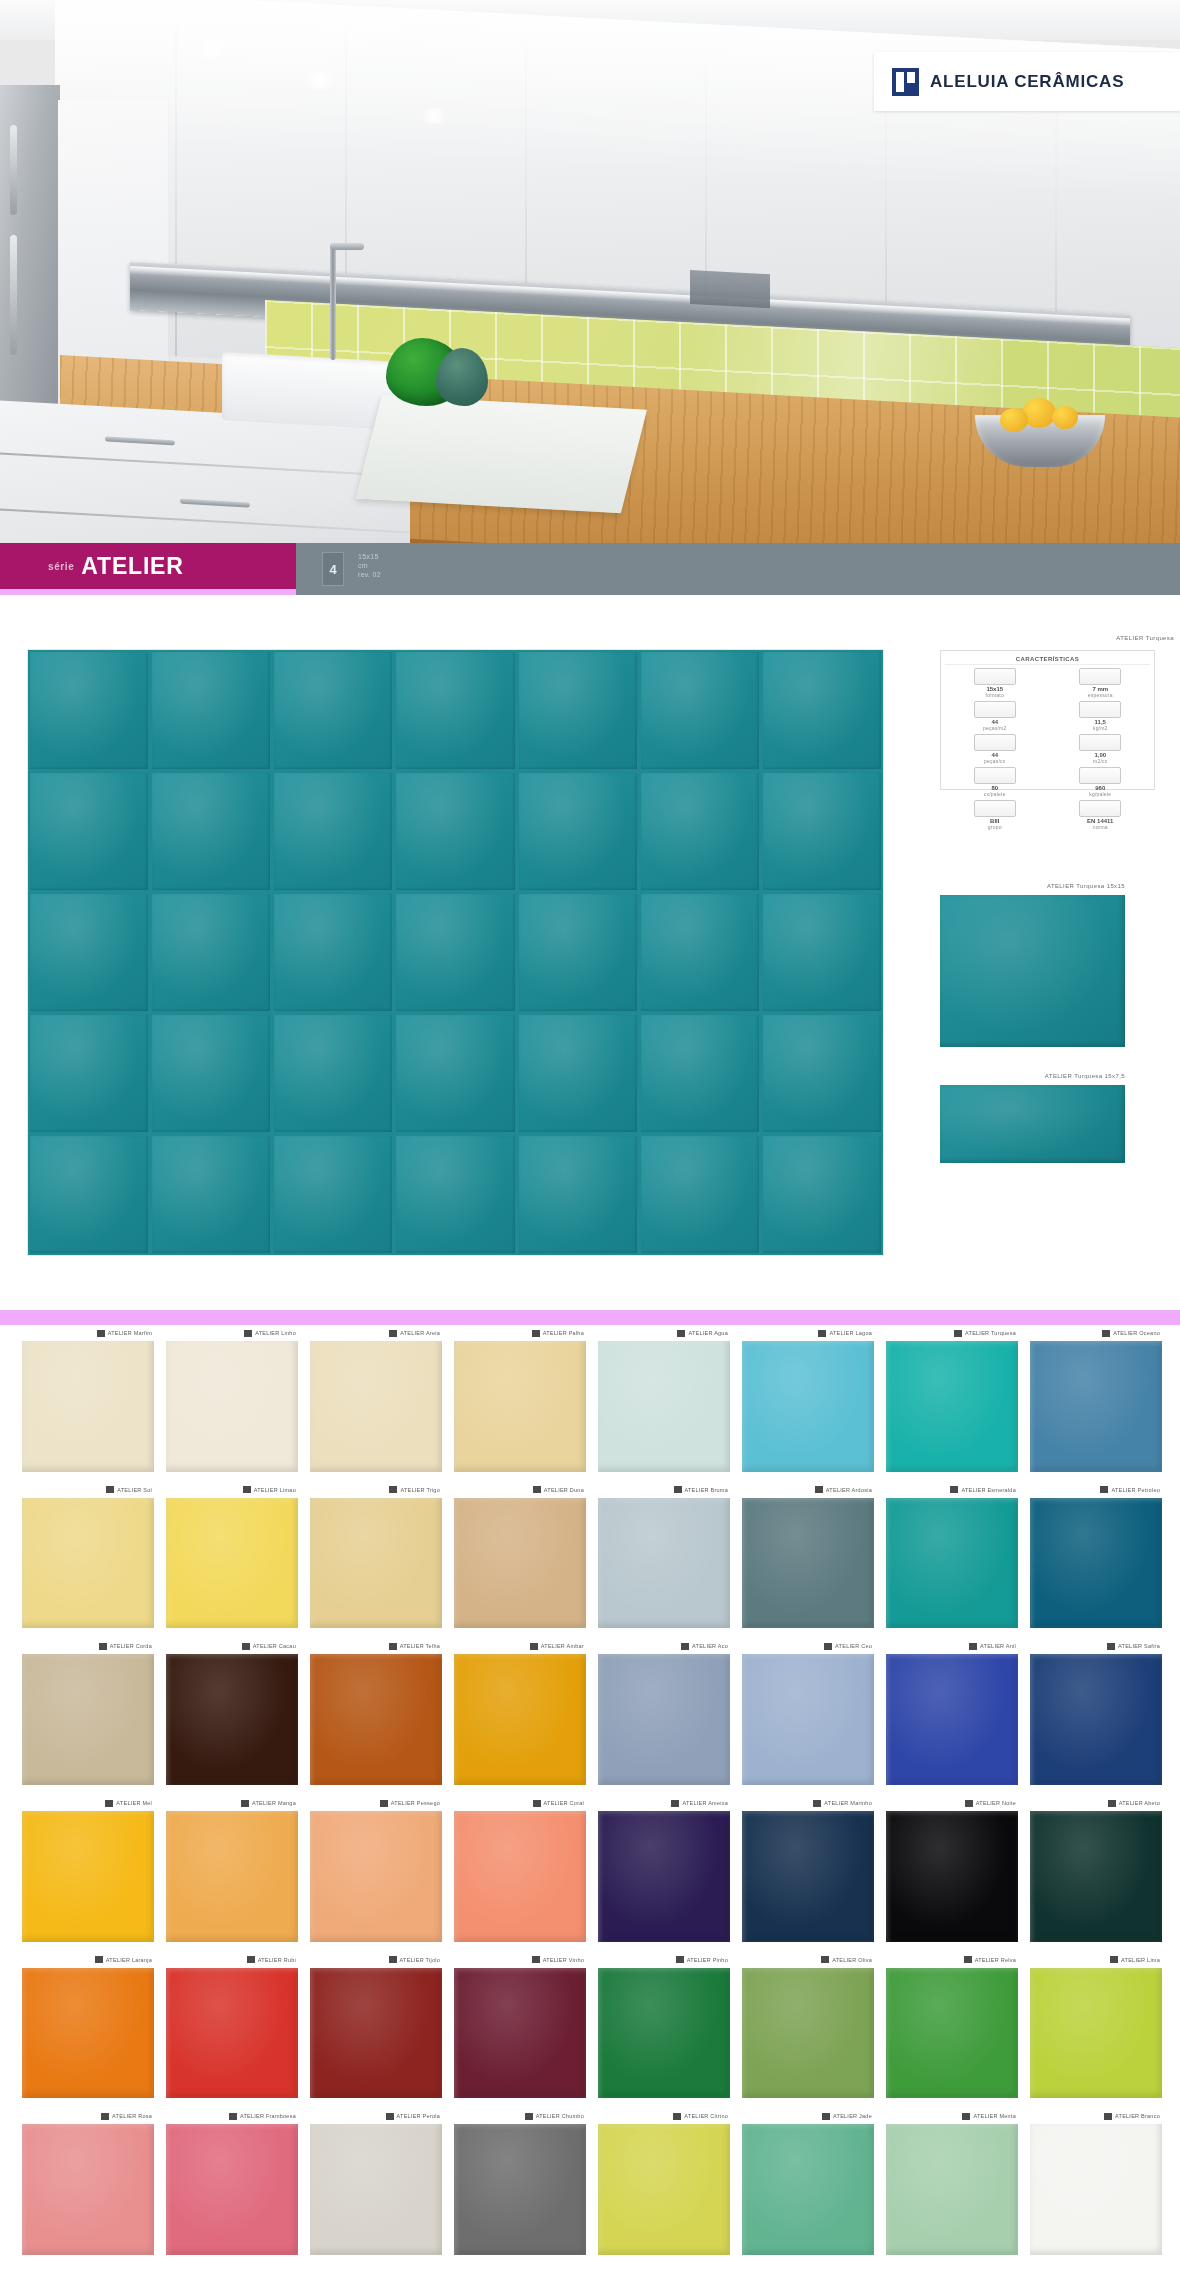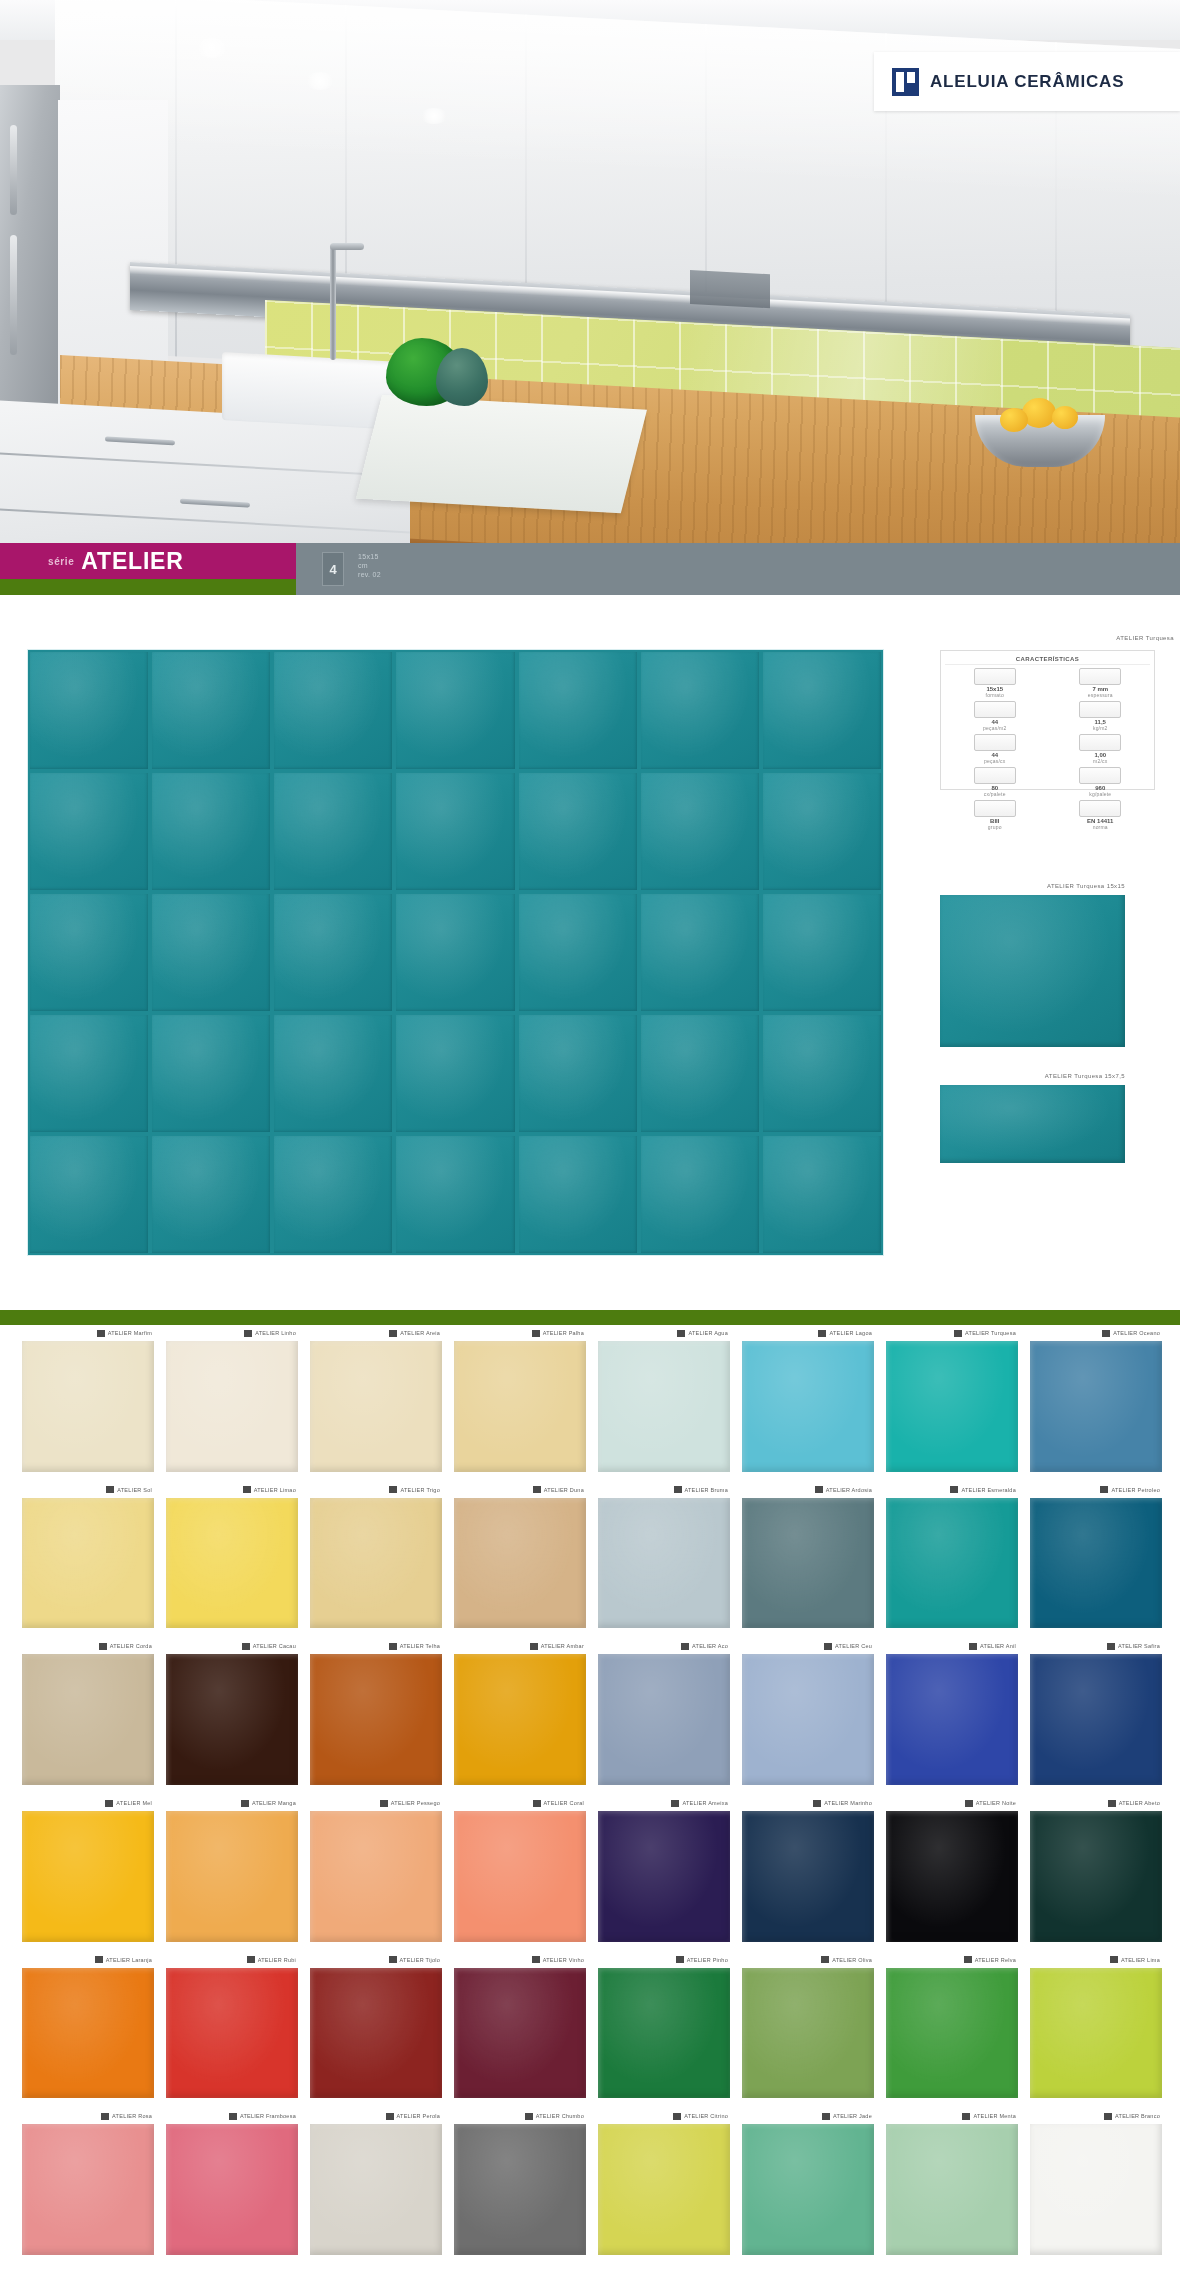--- a/index.html
+++ b/index.html
@@ -2,21 +2,21 @@
 <html><head>
 <meta charset="utf-8">
 <style>
   * { box-sizing: border-box; margin: 0; padding: 0; }
   html, body {
     width: 1180px; height: 2281px;
     background: #ffffff;
     font-family: "Liberation Sans", sans-serif;
     overflow: hidden;
   }
-  .page { position: relative; width: 1180px; height: 2281px; background: #4d7c0f; }
+  .page { position: relative; width: 1180px; height: 2281px; background: #f0abfc; }
 
   
   .hero { position: absolute; left: 0; top: 0; width: 1180px; height: 545px; overflow: hidden; background: #e9e9ea; }
 
   
   .hero-ceiling {
     position: absolute; left: 0; top: 0; width: 1180px; height: 40px;
     background: linear-gradient(180deg,#fbfbfc 0%,#eceef0 100%);
   }
   
@@ -181,21 +181,21 @@
     content:""; position:absolute; left:15px; top:4px; width:8px; height:11px; background:#fff;
   }
   .logo-text {
     font-size:17px; font-weight:bold; letter-spacing:.8px; color:#1d2b45;
     font-family:"Liberation Sans", sans-serif; white-space:nowrap;
   }
 
   
   .brandbar { position:absolute; left:0; top:543px; width:1180px; height:52px; }
   .brand-magenta {
-    position:absolute; left:0; top:0; width:296px; height:36px;
+    position:absolute; left:0; top:0; width:296px; height:46px;
     background:#a8166a; display:flex; align-items:center; padding-left:48px; gap:7px;
   }
   .brand-pre { font-size:10px; color:#e9b9d4; letter-spacing:.6px; font-weight:bold; }
   .brand-name { font-size:23px; color:#ffffff; font-weight:bold; letter-spacing:.8px; }
   .brand-gray {
     position:absolute; left:296px; top:0; width:884px; height:52px;
     background:#7b878e;
   }
   .gray-badge {
     position:absolute; left:26px; top:9px; width:22px; height:34px;

